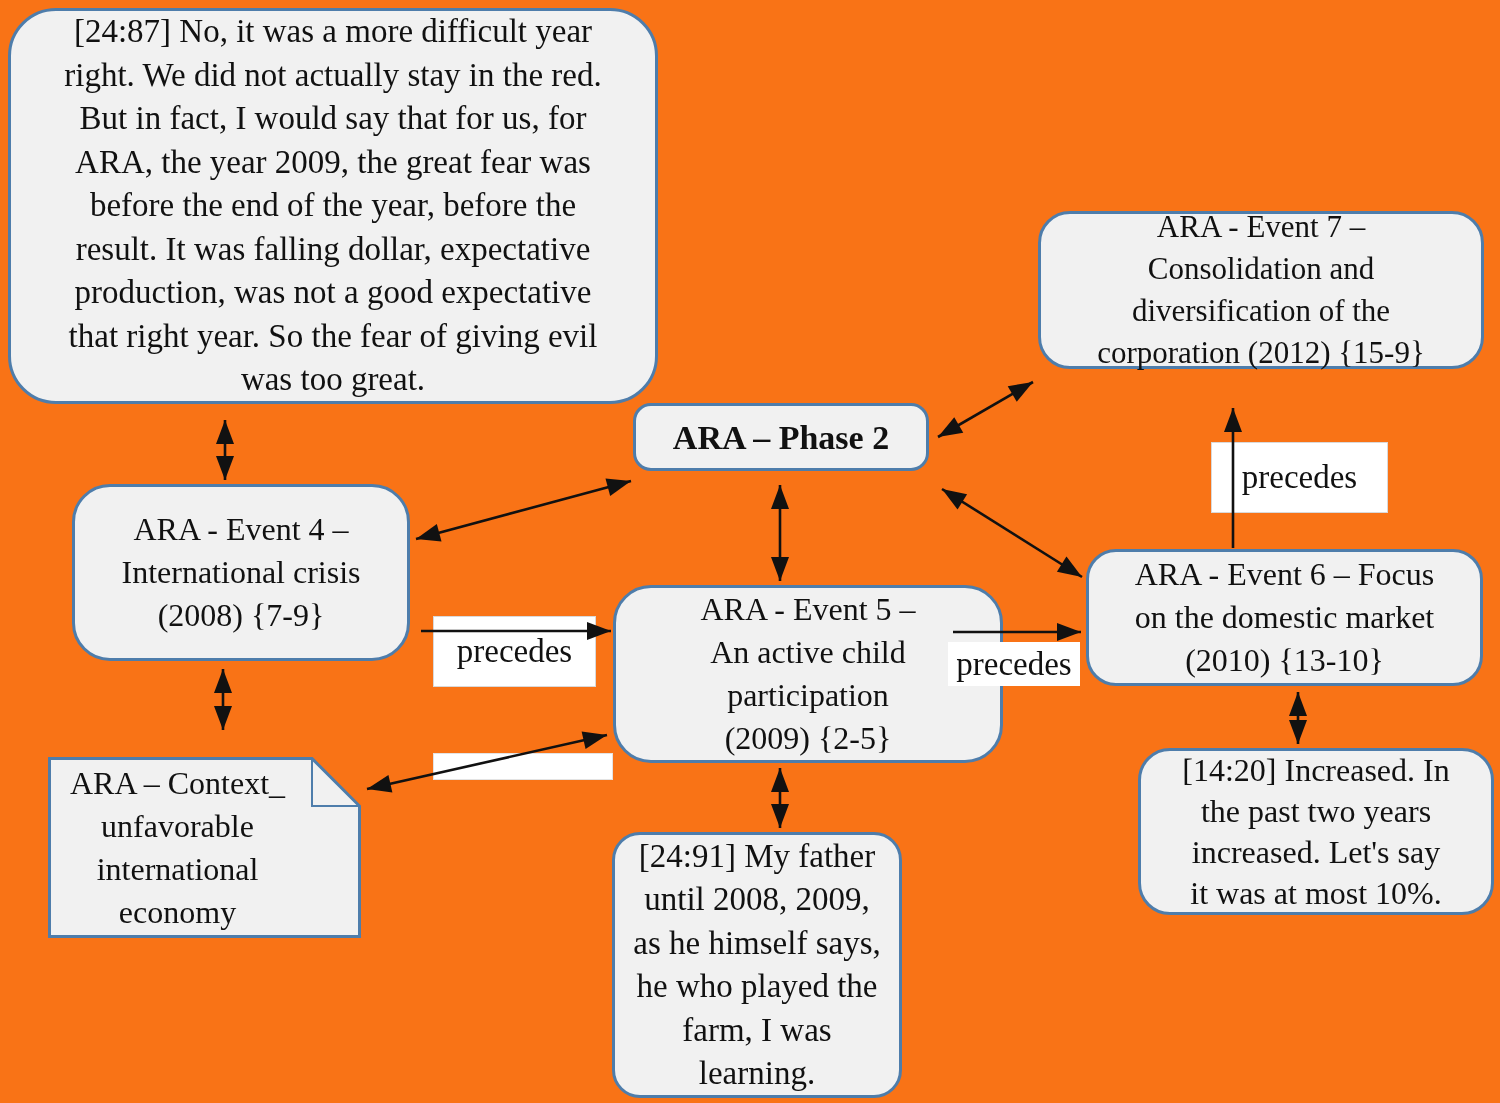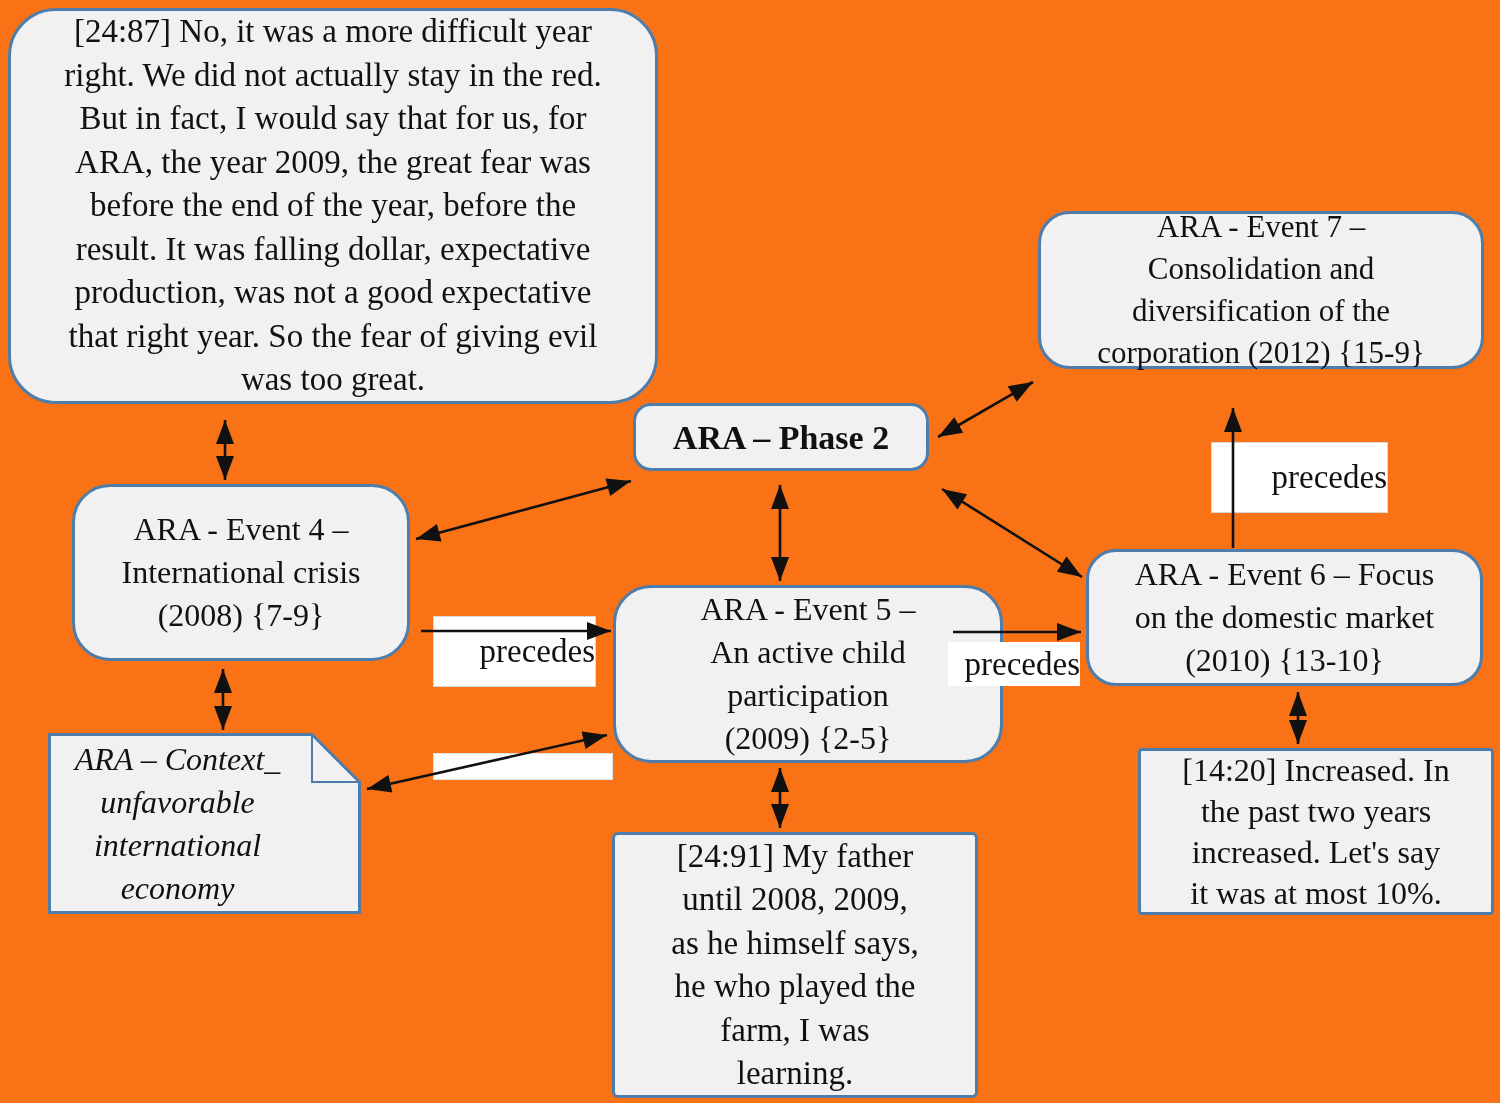--- a/index.html
+++ b/index.html
@@ -29,21 +29,21 @@
   .node-text{
     white-space:pre-line;
     font-size:32px;line-height:43px;
     padding:0 6px;
   }
   .quote-big .node-text{font-size:33px;line-height:43.5px;}
   .phase .node-text{font-weight:bold;font-size:34px;}
   .edge-label{
     position:absolute;
     box-sizing:border-box;
-    display:flex;align-items:center;justify-content:flex-end;
+    display:flex;align-items:center;justify-content:center;
     font-size:33px;
     background:#ffffff;
   }
   .boxed{border:1px solid var(--label-border);}
   .empty-label{
     position:absolute;box-sizing:border-box;
     background:#ffffff;border:1px solid #e3e3e3;
   }
   #edges{
     position:absolute;left:0;top:0;
@@ -99,43 +99,43 @@
 participation
 (2009) {2-5}</div>
   </div>
 
   <div class="node" style="left:1086px;top:549px;width:397px;height:137px;border-radius:30px;">
     <div class="node-text">ARA - Event 6 – Focus
 on the domestic market
 (2010) {13-10}</div>
   </div>
 
-  <div style="position:absolute;left:48px;top:733px;width:259px;height:181px;font-style:italic;">
+  <div style="position:absolute;left:48px;top:757px;width:259px;height:181px;">
     <svg class="note-svg" width="313" height="181" viewBox="0 0 313 181">
       <path class="note-shape" d="M1.5,1.5 H264 L311.5,49 V179.5 H1.5 Z"></path>
       <path class="note-fold" d="M264,1.5 L264,49 L311.5,49"></path>
     </svg>
     <div class="note-text-wrap">
       <div class="node-text">ARA – Context_
 unfavorable
 international
 economy</div>
     </div>
   </div>
 
-  <div class="node quote-big" style="left:612px;top:832px;width:366px;height:266px;border-radius:6px;">
+  <div class="node quote-big" style="left:612px;top:832px;width:290px;height:266px;border-radius:28px;">
     <div class="node-text">[24:91] My father
 until 2008, 2009,
 as he himself says,
 he who played the
 farm, I was
 learning.</div>
   </div>
 
-  <div class="node quote-big" style="left:1138px;top:748px;width:356px;height:167px;border-radius:4px;">
+  <div class="node quote-big" style="left:1138px;top:748px;width:356px;height:167px;border-radius:32px;">
     <div class="node-text" style="font-size:32px;line-height:41px;">[14:20] Increased. In
 the past two years
 increased. Let's say
 it was at most 10%.</div>
   </div>
 
   <div class="edge-label boxed" style="left:433px;top:616px;width:163px;height:71px;">
     <span>precedes</span>
   </div>
 

